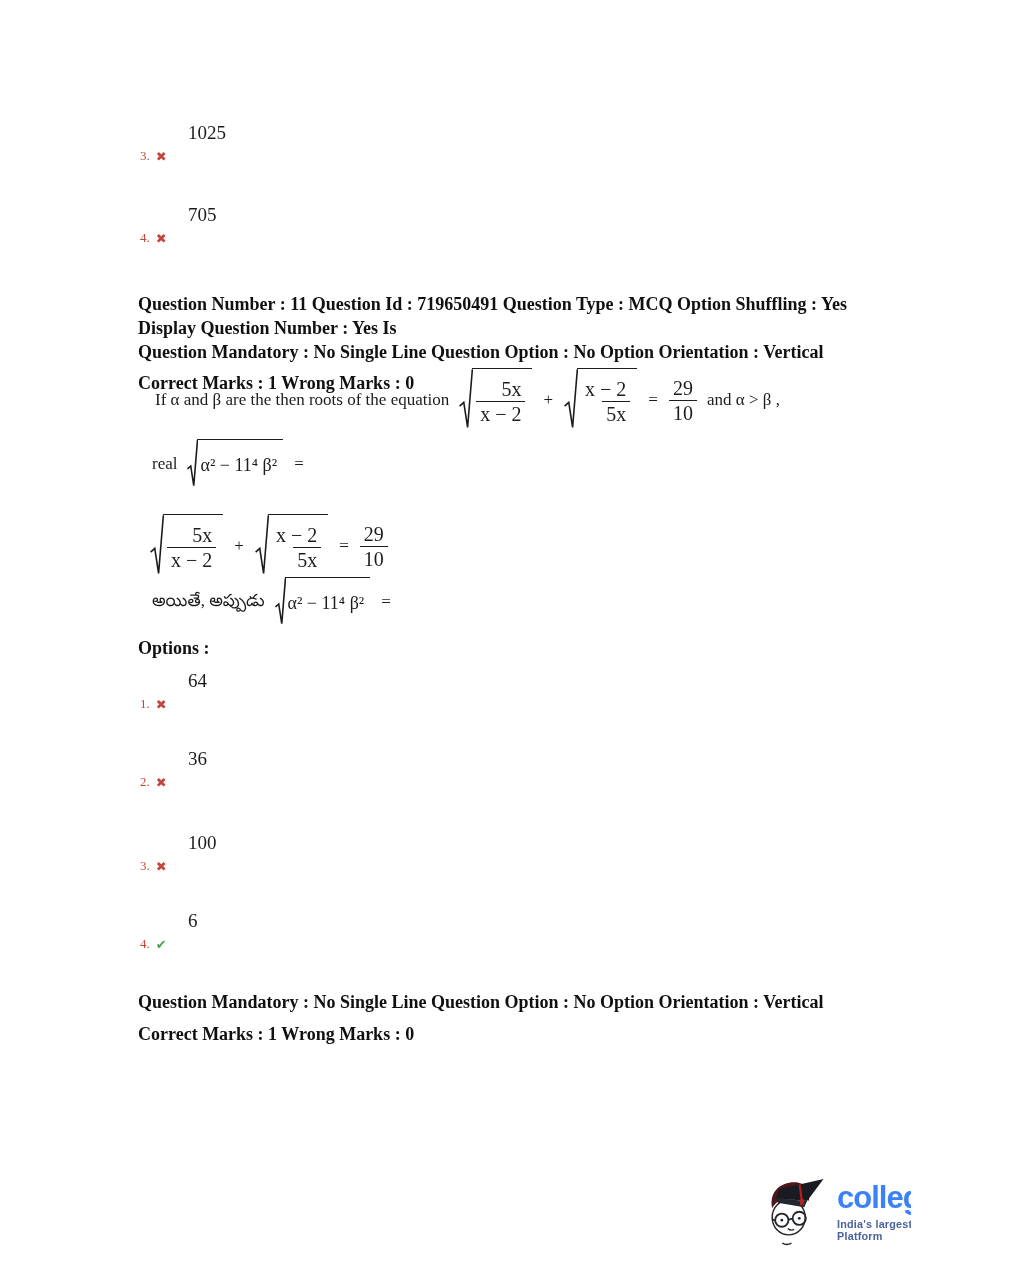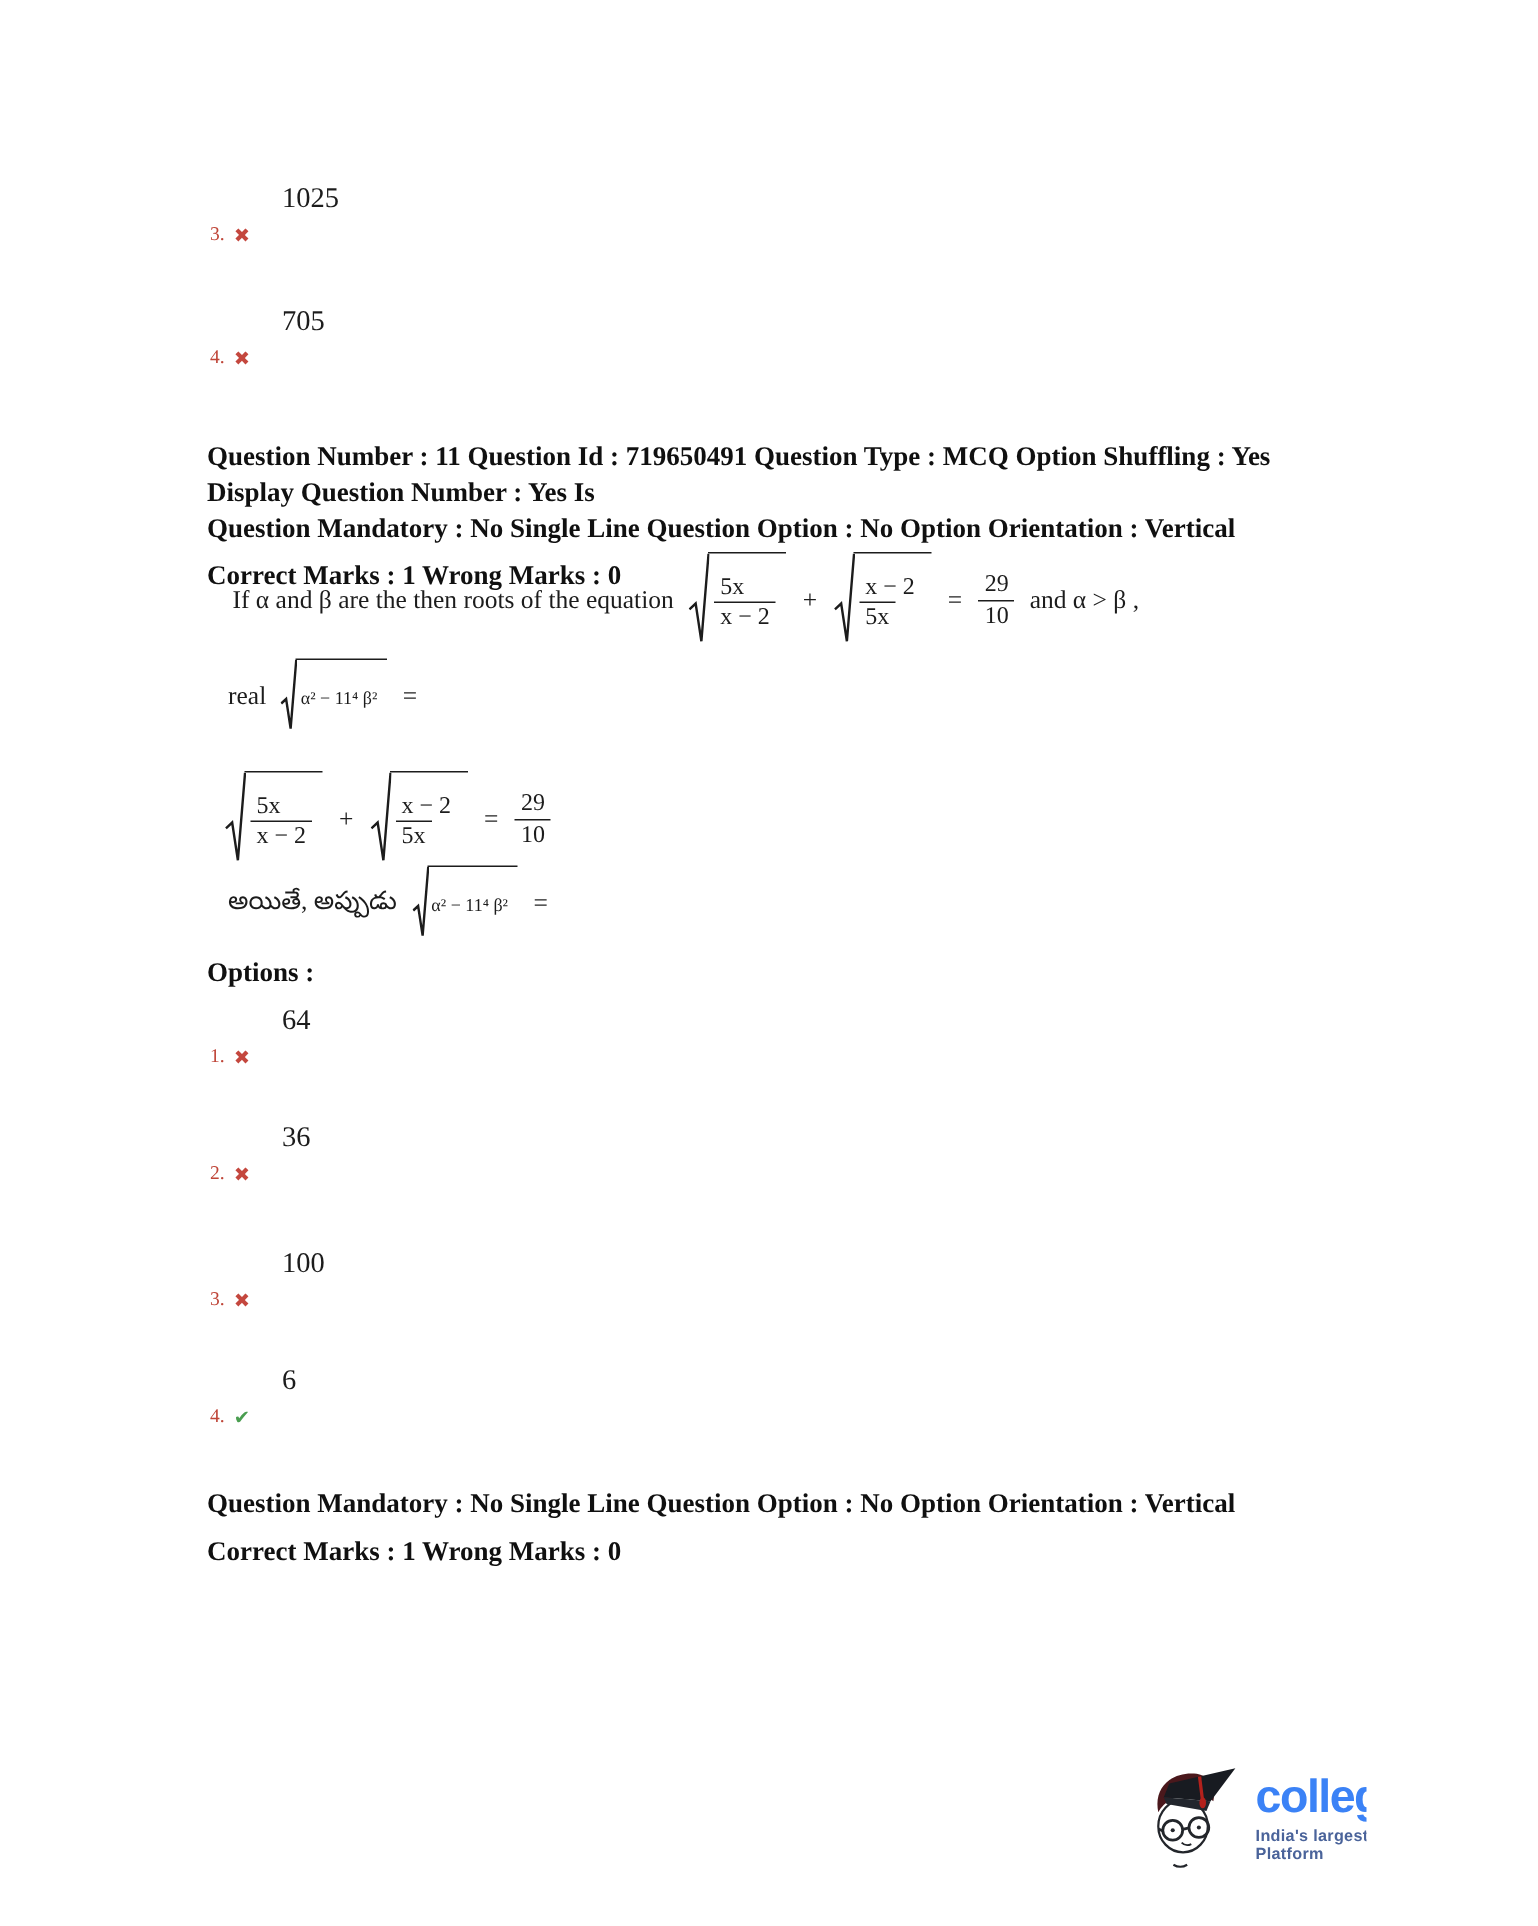--- a/index.html
+++ b/index.html
@@ -17,32 +17,32 @@
   .opt-label{margin-top:4px;display:flex;align-items:center;gap:6px;
              font-size:13px;color:#bf4538;}
   .mark{font-size:13px;line-height:1;}
   .mark.wrong{color:#c4473e;}
   .mark.correct{color:#4a9e50;}
 
   .options-label{position:absolute;left:138px;font-weight:bold;font-size:18px;color:#101010;}
 
   
   .eqrow{position:absolute;display:flex;align-items:center;gap:10px;font-size:17px;color:#1c1c1c;}
-  .frac{display:inline-flex;flex-direction:column;align-items:flex-start;
-        font-size:16px;line-height:1.2;}
+  .frac{display:inline-flex;flex-direction:column;align-items:flex-end;
+        font-size:20px;line-height:1.2;}
   .frac .num{padding:0 4px;}
   .frac .den{padding:0 4px;border-top:1.4px solid #1c1c1c;}
   .sqrt{display:inline-flex;align-items:stretch;vertical-align:middle;}
   .sqrt .rad{width:14px;flex:none;}
   .sqrt.small .rad{width:11px;}
   .sqrt .rad svg{display:block;width:100%;height:100%;}
   .sqrt .rad path{fill:none;stroke:#1c1c1c;stroke-width:1.6;vector-effect:non-scaling-stroke;}
   .sqrt .body{border-top:1.6px solid #1c1c1c;padding:4px 7px 2px 4px;
               display:flex;align-items:center;margin-left:-1px;}
-  .sqrt.small .body{padding:3px 6px 1px 3px;font-size:12px;}
+  .sqrt.small .body{padding:3px 6px 1px 3px;font-size:18px;}
   .op{padding:0 1px;}
 
   
   .logo{position:absolute;left:763px;top:1170px;display:flex;align-items:flex-start;gap:8px;}
   .mascot{width:72px;height:82px;}
   .logo-text{padding-top:12px;}
   .brand-row{display:flex;align-items:center;font-family:"Liberation Sans","DejaVu Sans",sans-serif;}
   .brand{font-size:31px;font-weight:bold;color:#3b82f6;letter-spacing:-1px;line-height:1;}
   .dotcom{writing-mode:vertical-rl;font-size:7.5px;font-weight:bold;color:#44639e;
           line-height:1;margin-left:2px;letter-spacing:1px;}

